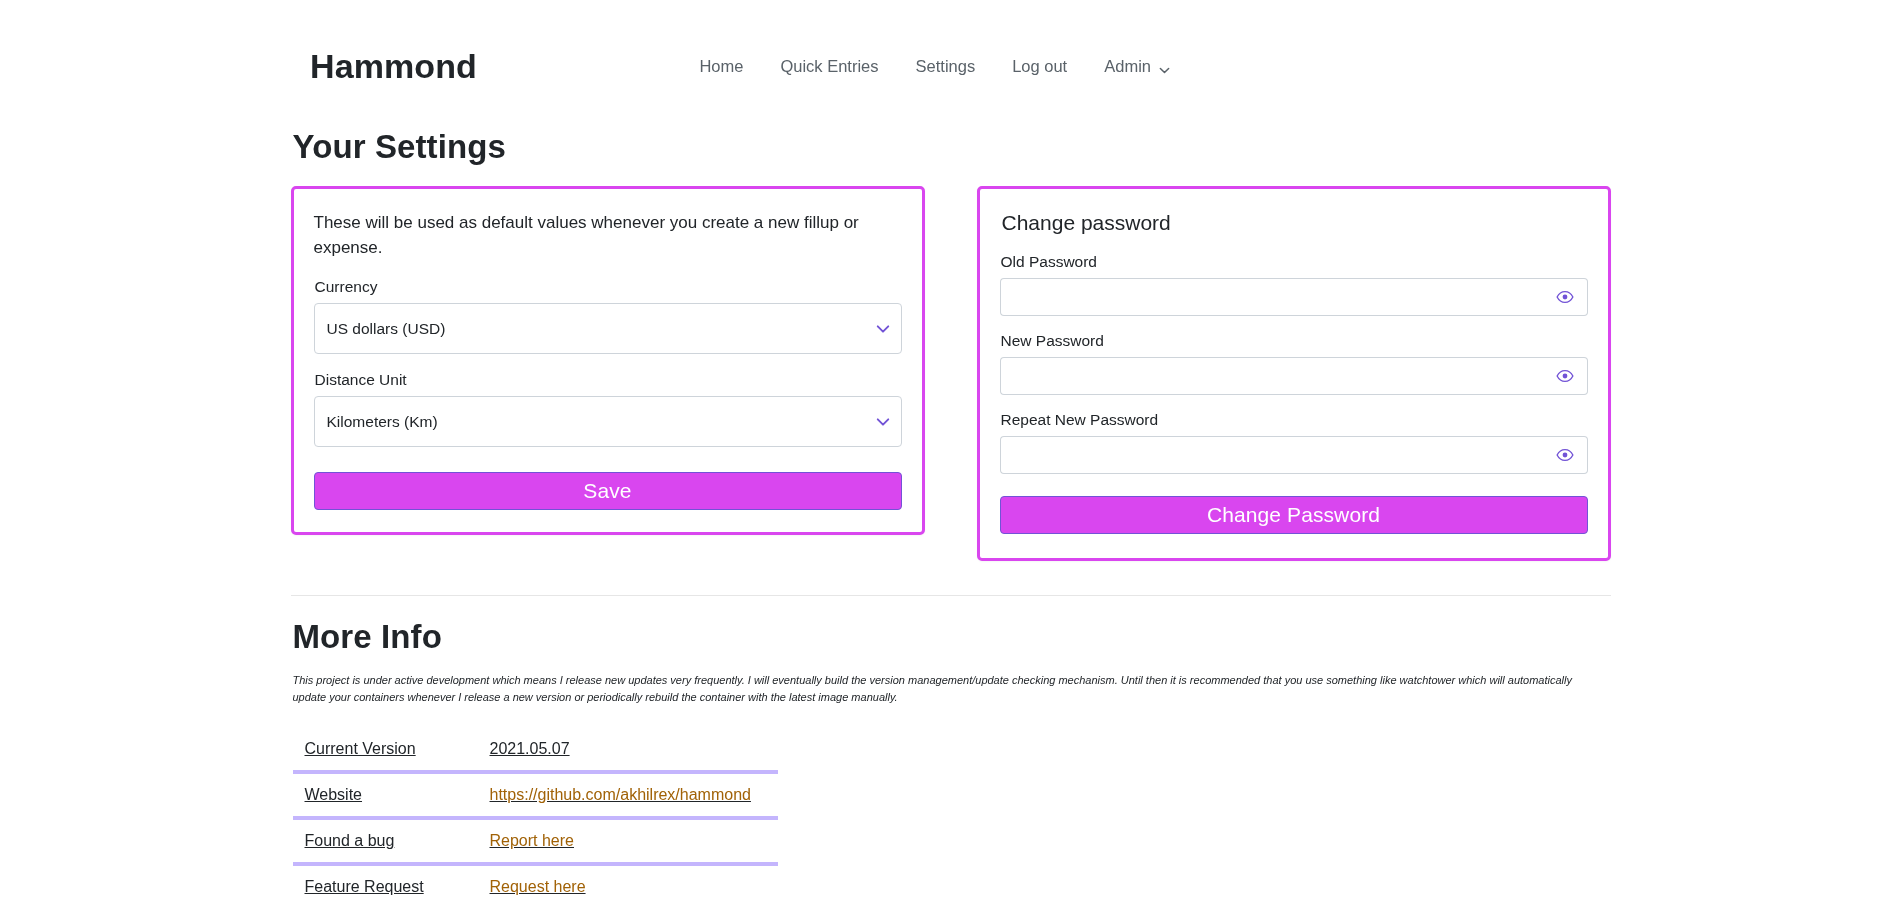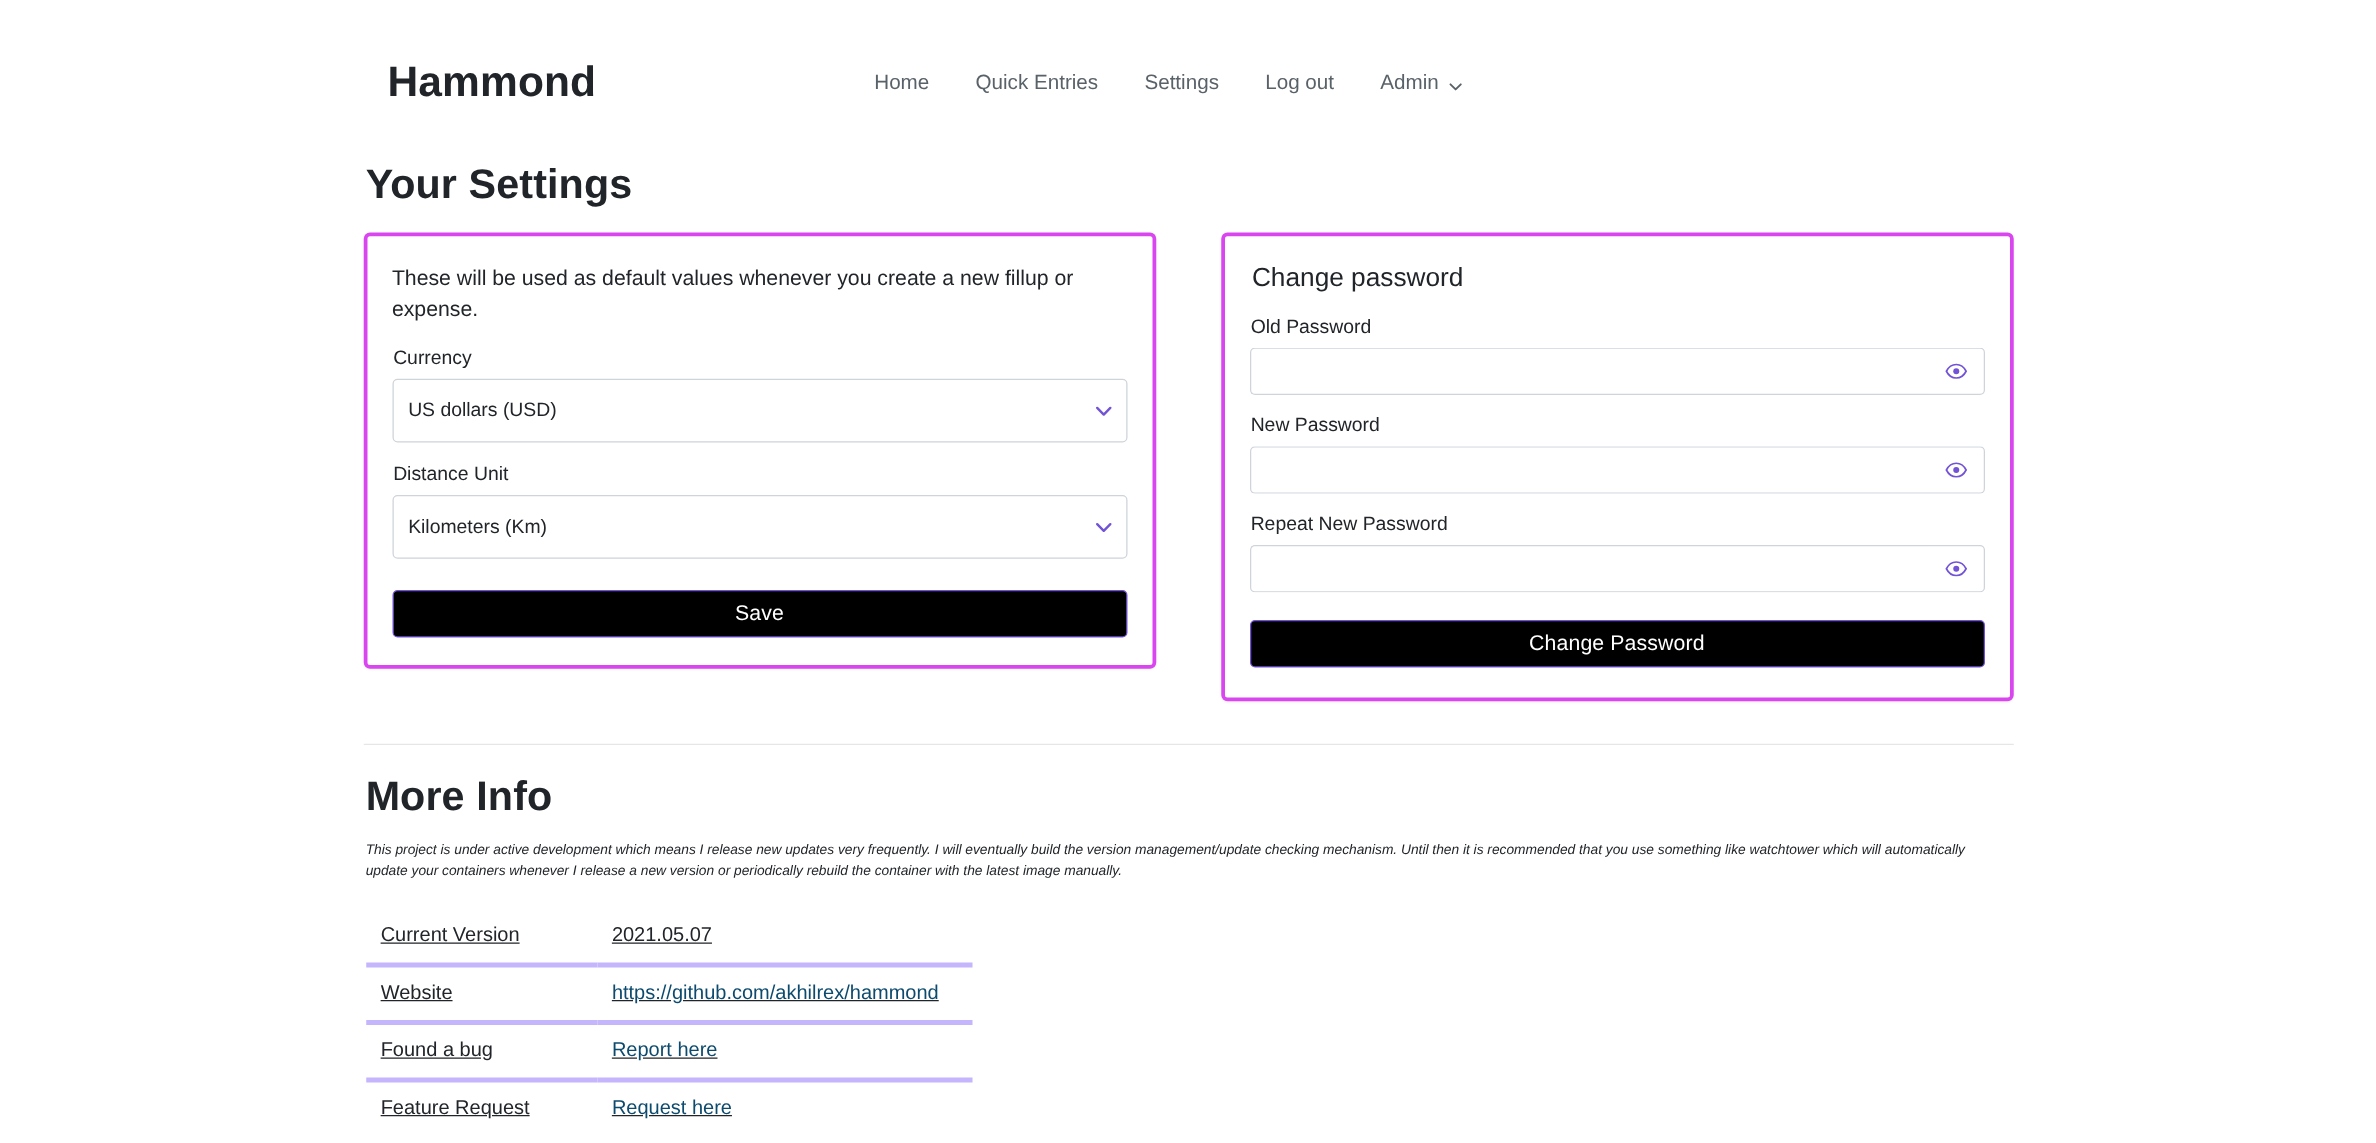--- a/index.html
+++ b/index.html
@@ -148,25 +148,25 @@
     transform: translateY(-50%);
     pointer-events: none;
     width: 14px;
     height: 14px;
   }
 
   .btn-primary {
     display: block;
     width: 100%;
     height: 38px;
-    background: #000000;
+    background: #d946ef;
     border: 1px solid #7253d6;
     border-radius: 4px;
     color: #ffffff;
-    font-size: 17px;
+    font-size: 21px;
     font-family: "Liberation Sans", sans-serif;
     cursor: pointer;
     letter-spacing: 0.1px;
   }
 
   .save-wrap { margin-top: 25px; }
 
   
   .pw-group {
     display: flex;
@@ -234,21 +234,21 @@
   .info-table td {
     padding: 12px 8px 12px 12px;
     font-size: 16px;
     color: #212529;
     border-top: 4px solid #c4b5fd;
     vertical-align: top;
   }
   .info-table tr:first-child td { border-top: none; }
   .info-table td.key { width: 185px; }
   .info-table a {
-    color: #0c4a6e;
+    color: #a16207;
     text-decoration: none;
     font-size: 16px;
   }
 </style>
 </head>
 <body>
 
 <div class="page">
 
   <div class="navbar">

